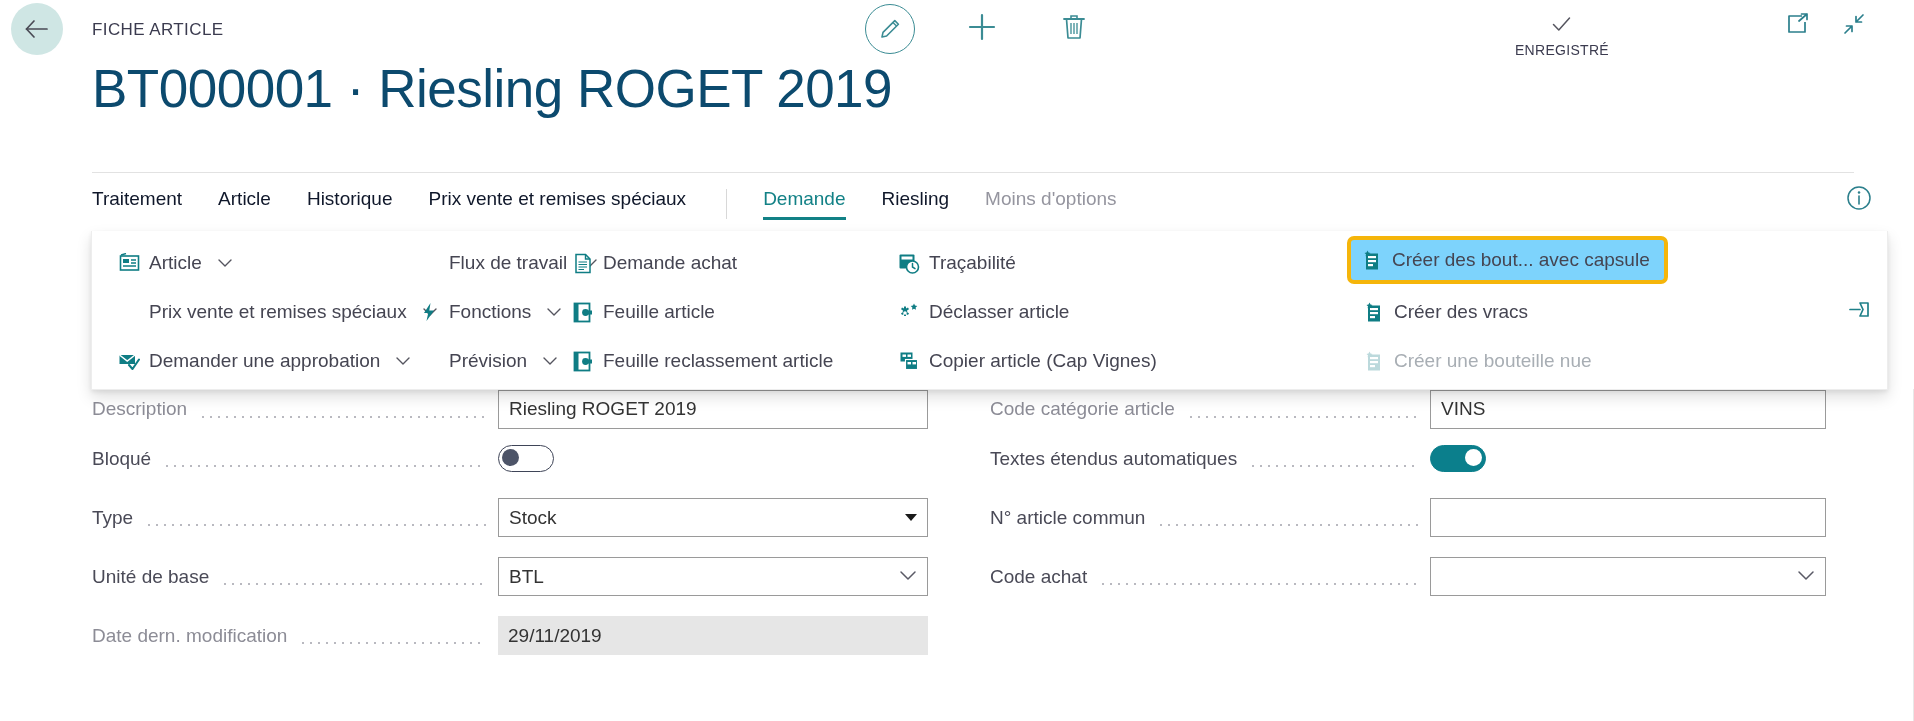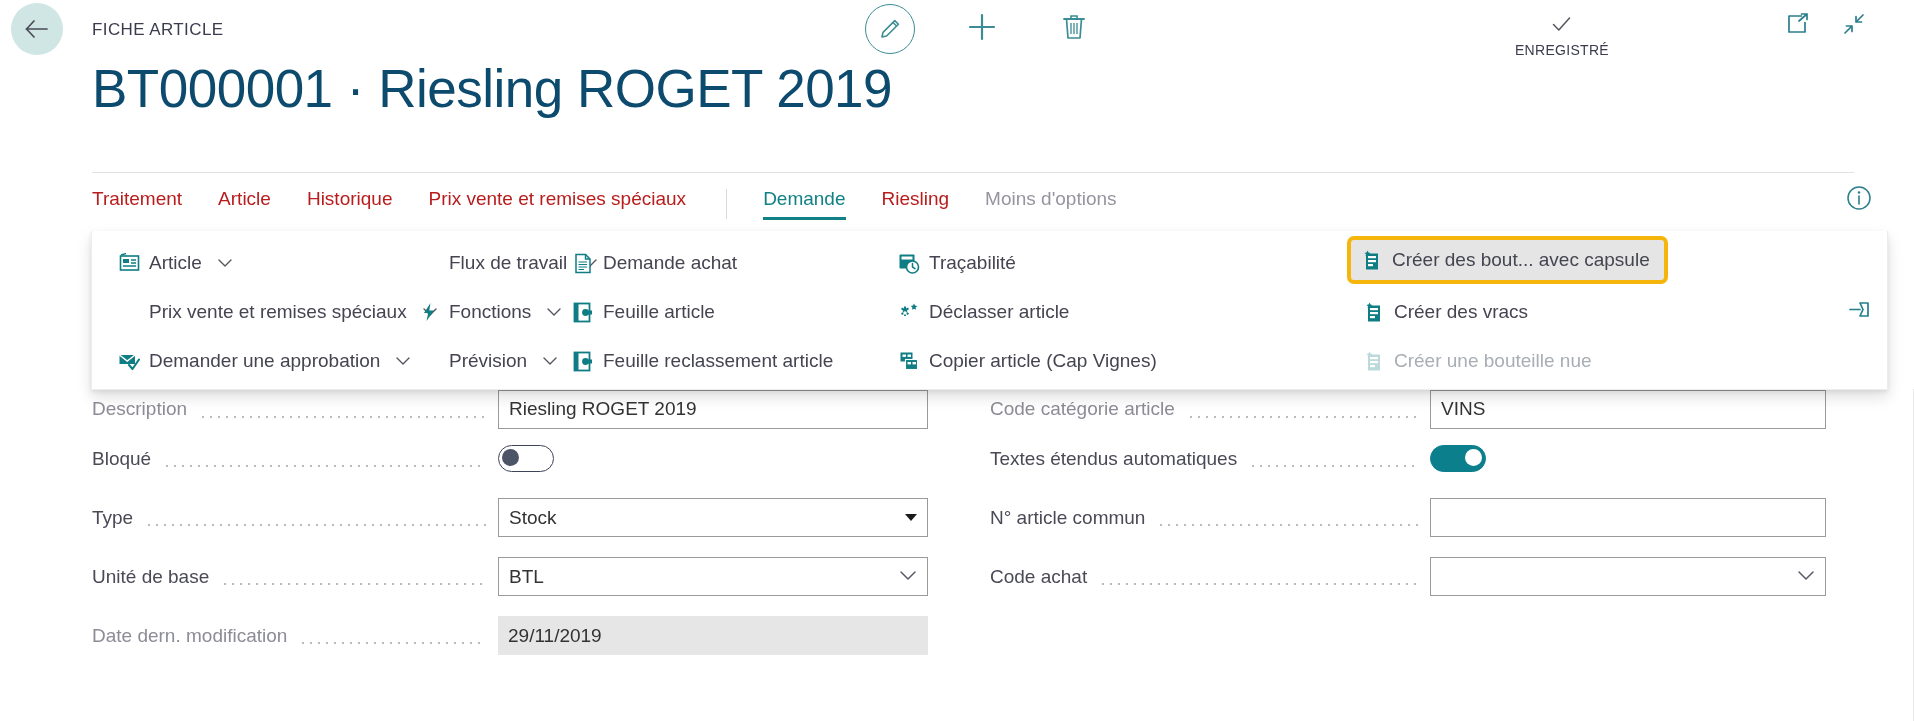--- a/index.html
+++ b/index.html
@@ -111,21 +111,21 @@
   }
   .tabs {
     position: absolute;
     left: 92px; top: 10px;
     display: flex;
     align-items: center;
     height: 44px;
   }
   .tab {
     font-size: 19px;
-    color: #b91c1c;
+    color: #0f172a;
     padding: 0 0 7px 0;
     margin-right: 36px;
     cursor: pointer;
     white-space: nowrap;
     border-bottom: 3px solid transparent;
   }
   .tab.active {
     color: #128186;
     border-bottom-color: #128186;
   }
@@ -177,21 +177,21 @@
     flex: 0 0 22px;
   }
   .rb-ico.spacer { visibility: hidden; }
   .rb-caret { margin-left: 6px; display: inline-flex; }
 
   .rb-item.highlighted {
     border: 4px solid #f5b50a;
     border-radius: 7px;
     padding: 6px 14px 6px 10px;
     height: 48px;
-    background: #e5e5e5;
+    background: #7dd3fc;
   }
 
   .pin-icon {
     position: absolute;
     right: 14px; top: 68px;
     cursor: pointer;
   }
 
   
   .form {

